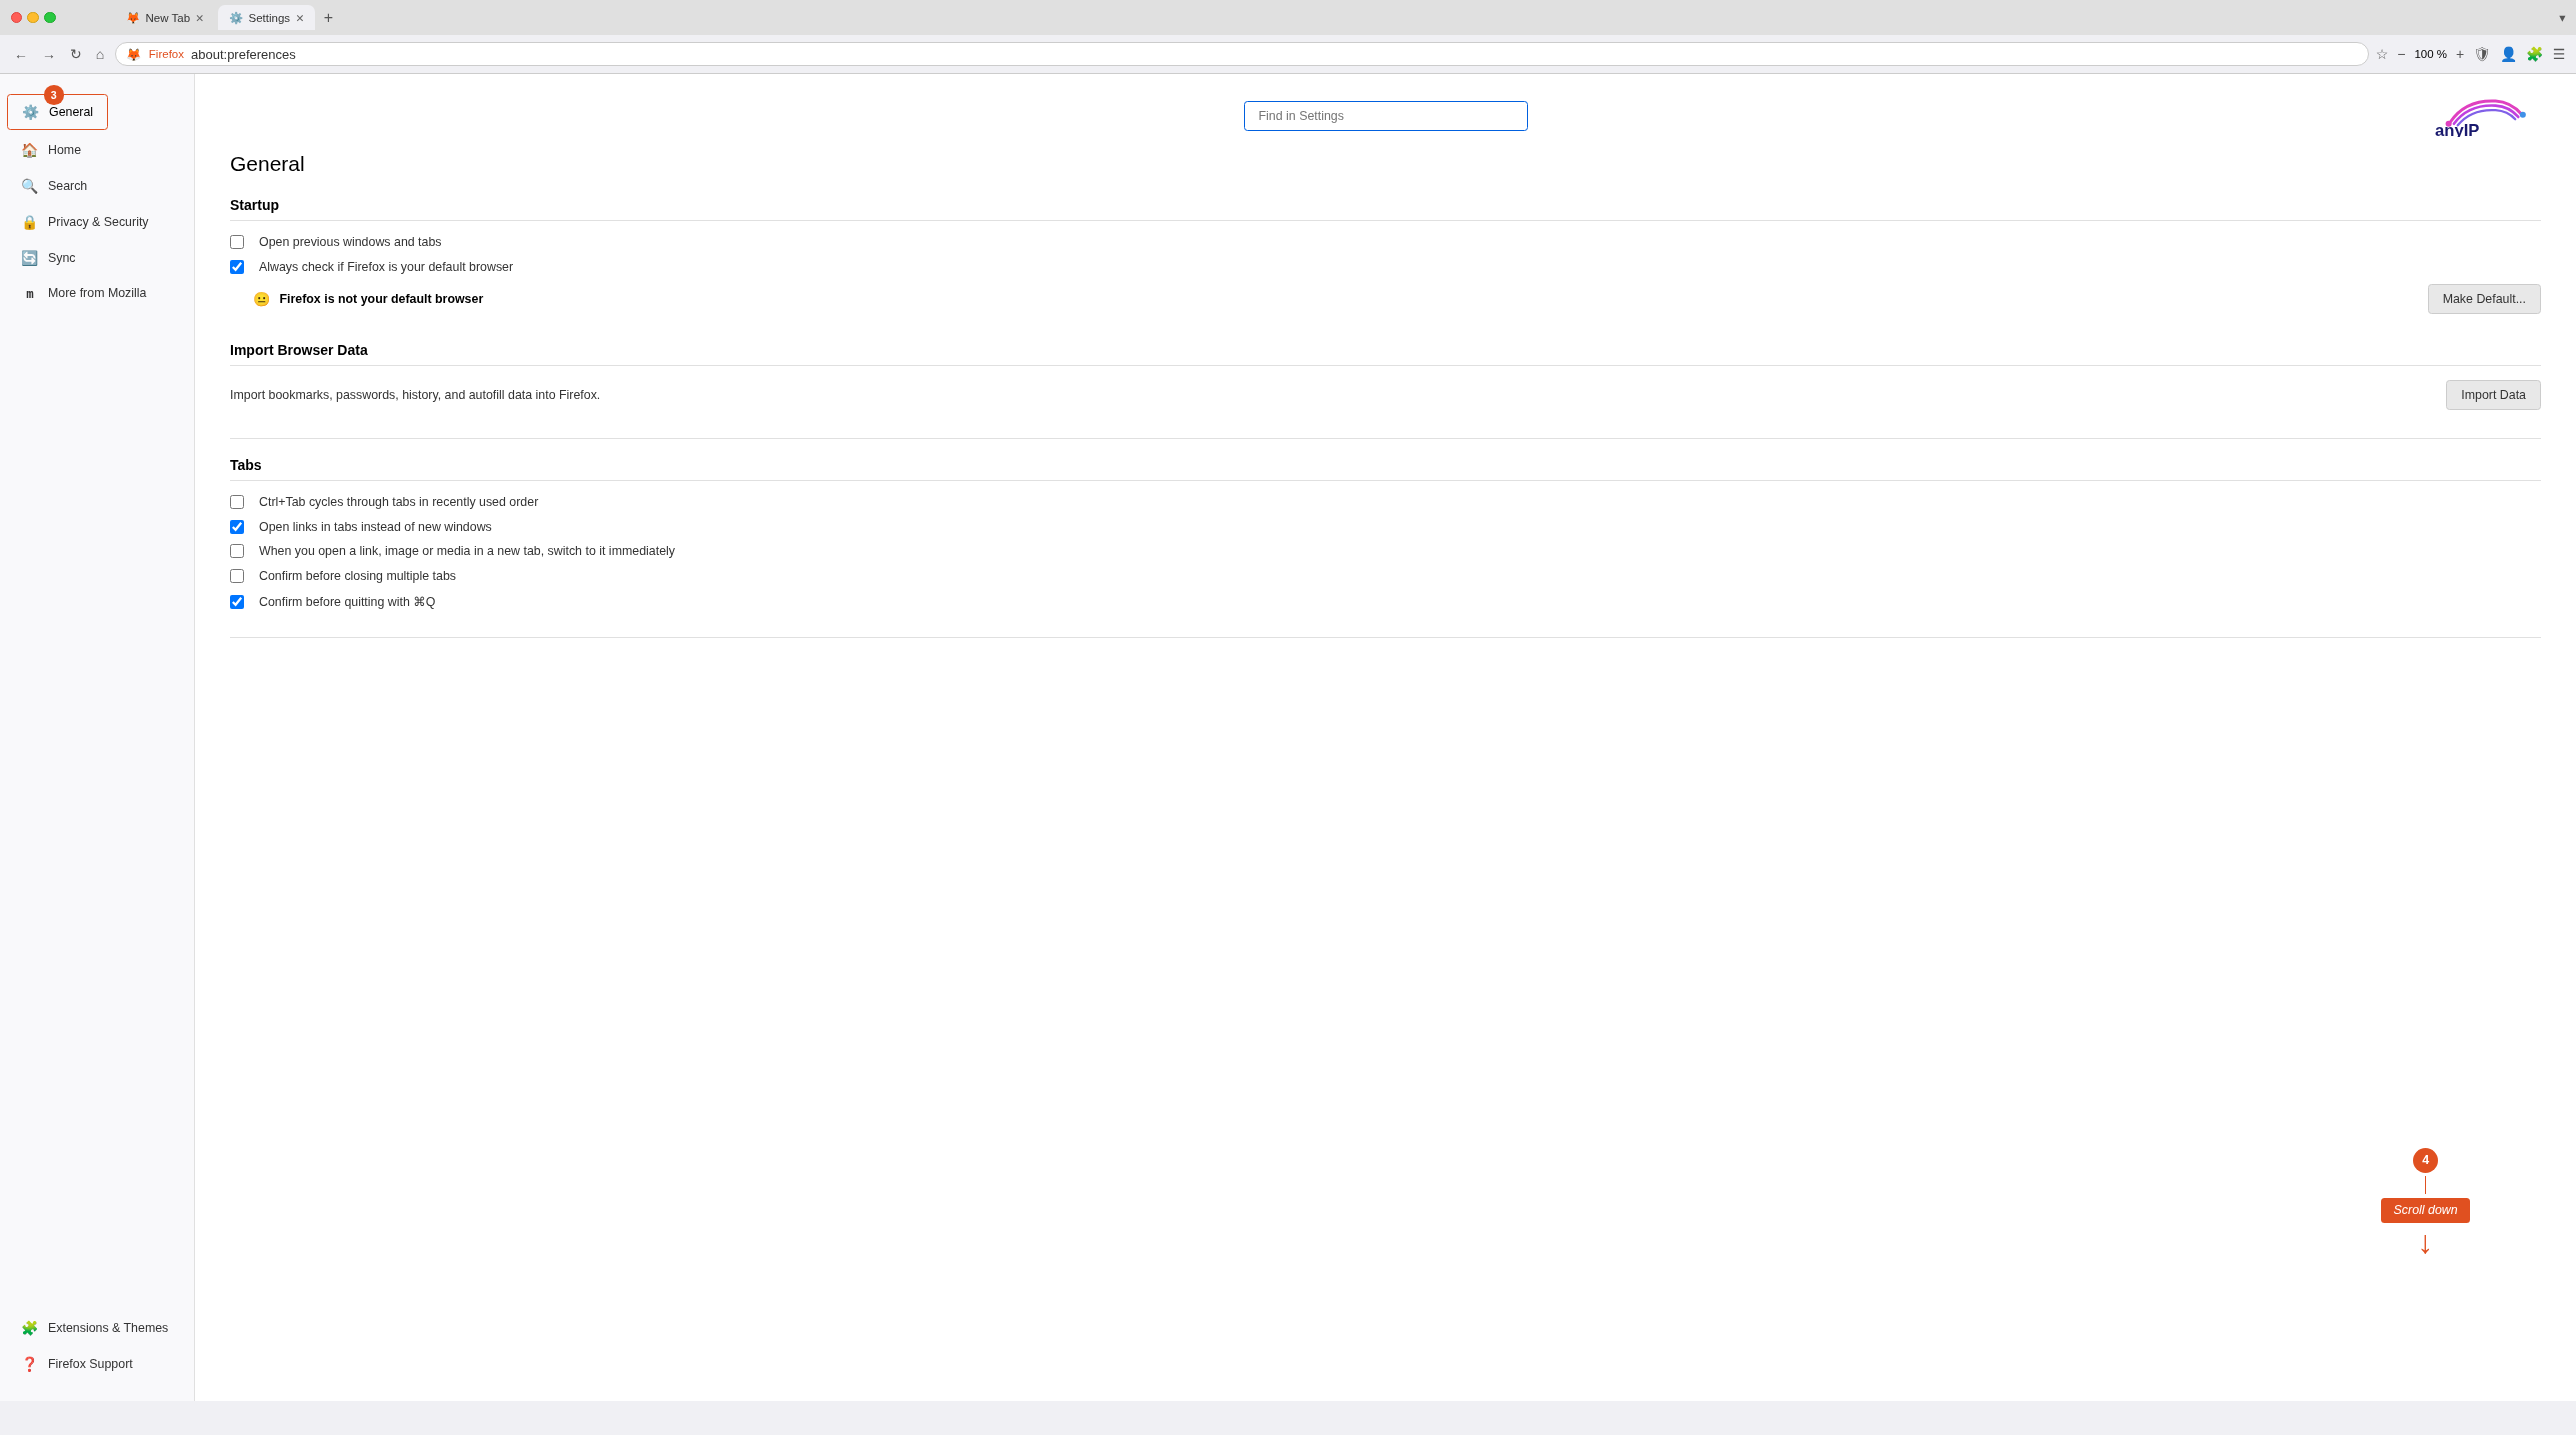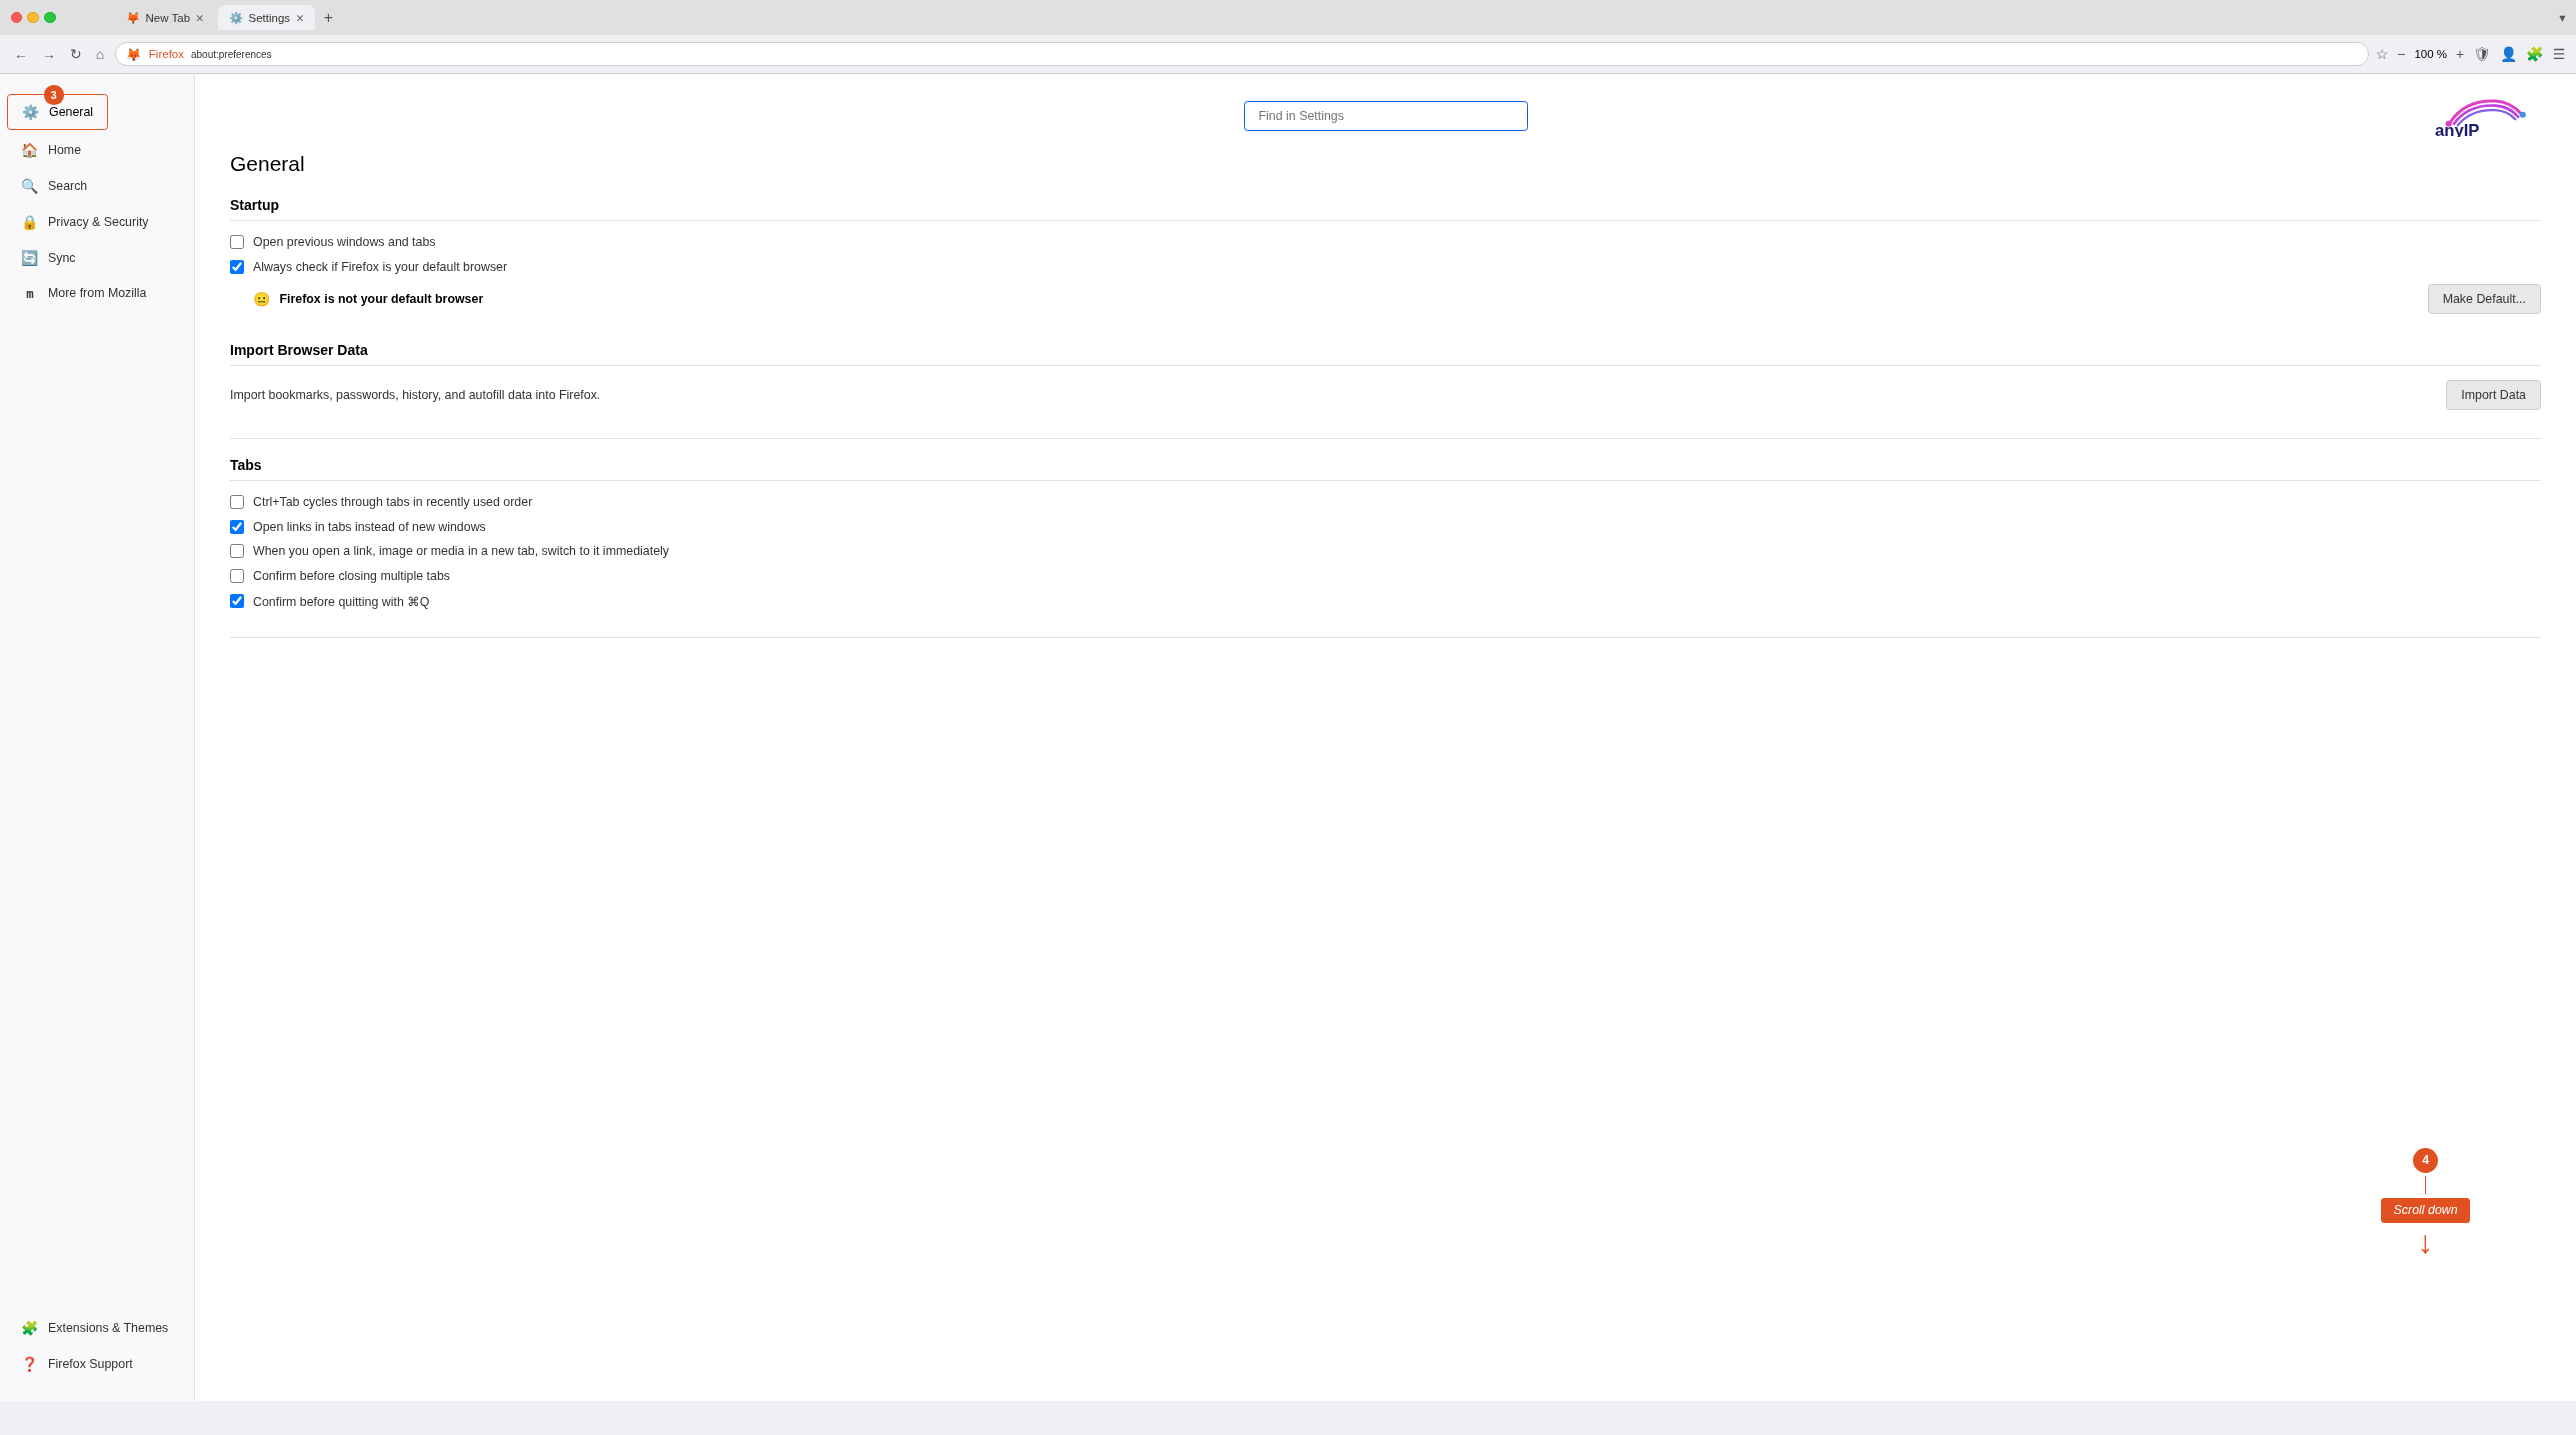--- a/index.html
+++ b/index.html
@@ -37,21 +37,21 @@
     .badge { position: absolute; top: -7px; left: 44px; background: #e05020; color: white; border-radius: 50%; width: 19.5px; height: 19.5px; display: flex; align-items: center; justify-content: center; font-size: 10.6px; font-weight: bold; }
     .sidebar-top-item { position: relative; display: inline-block; }
 
     
     .main-content { flex: 1; overflow-y: auto; padding: 27px 35px; position: relative; }
     .find-bar { display: flex; justify-content: center; margin-bottom: 21px; }
     .find-input { width: 284px; padding: 7px 14px; border: 1.8px solid #0060df; border-radius: 3.5px; font-size: 12.4px; outline: none; }
     .page-title { font-size: 21px; font-weight: 300; color: #000; margin-bottom: 21px; }
     .section-title { font-size: 14px; font-weight: 600; color: #000; margin-bottom: 14px; border-bottom: 0.9px solid #e0e0e0; padding-bottom: 7px; }
     .section { margin-bottom: 28px; }
-    .checkbox-row { display: flex; align-items: flex-start; gap: 9px; margin-bottom: 10.6px; font-size: 12.4px; color: #333; }
+    .checkbox-row { display: flex; align-items: flex-end; gap: 15px; margin-bottom: 10.6px; font-size: 12.4px; color: #333; }
     .checkbox-row input[type="checkbox"] { width: 14px; height: 14px; cursor: pointer; }
     .default-browser-row { display: flex; align-items: center; gap: 9px; margin-left: 23px; margin-bottom: 14px; }
     .default-browser-msg { font-weight: 600; font-size: 12.4px; }
     .action-btn { background: #e8e8e8; border: 0.9px solid #ccc; border-radius: 3.5px; padding: 7px 14px; cursor: pointer; font-size: 12.4px; color: #333; font-weight: 400; }
     .import-row { display: flex; align-items: center; justify-content: space-between; margin-bottom: 22px; }
     .import-desc { font-size: 12.4px; color: #333; flex: 1; }
     .divider { border: none; border-top: 0.9px solid #e0e0e0; margin: 18px 0; }
 
     
     .anyip-logo { position: absolute; top: 18px; right: 35px; }
@@ -93,21 +93,21 @@
   </div>
 
   <div class="nav-bar">
     <button class="nav-btn">←</button>
     <button class="nav-btn">→</button>
     <button class="nav-btn">↻</button>
     <button class="nav-btn">⌂</button>
     <div class="address-bar">
       <span class="firefox-icon">🦊</span>
       <span style="color:#e05020;font-weight:500;font-size:11.5px;">Firefox</span>
-      <span style="font-size:10px;color:#333;">about:preferences</span>
+      <span style="font-size:13px;color:#333;">about:preferences</span>
     </div>
     <div class="nav-icons">
       <span class="nav-icon">☆</span>
       <span class="nav-icon">−</span>
       <span style="font-size:11.5px;">100 %</span>
       <span class="nav-icon">+</span>
       <span class="nav-icon">🛡</span>
       <span class="nav-icon">👤</span>
       <span class="nav-icon">🧩</span>
       <span class="nav-icon">☰</span>

